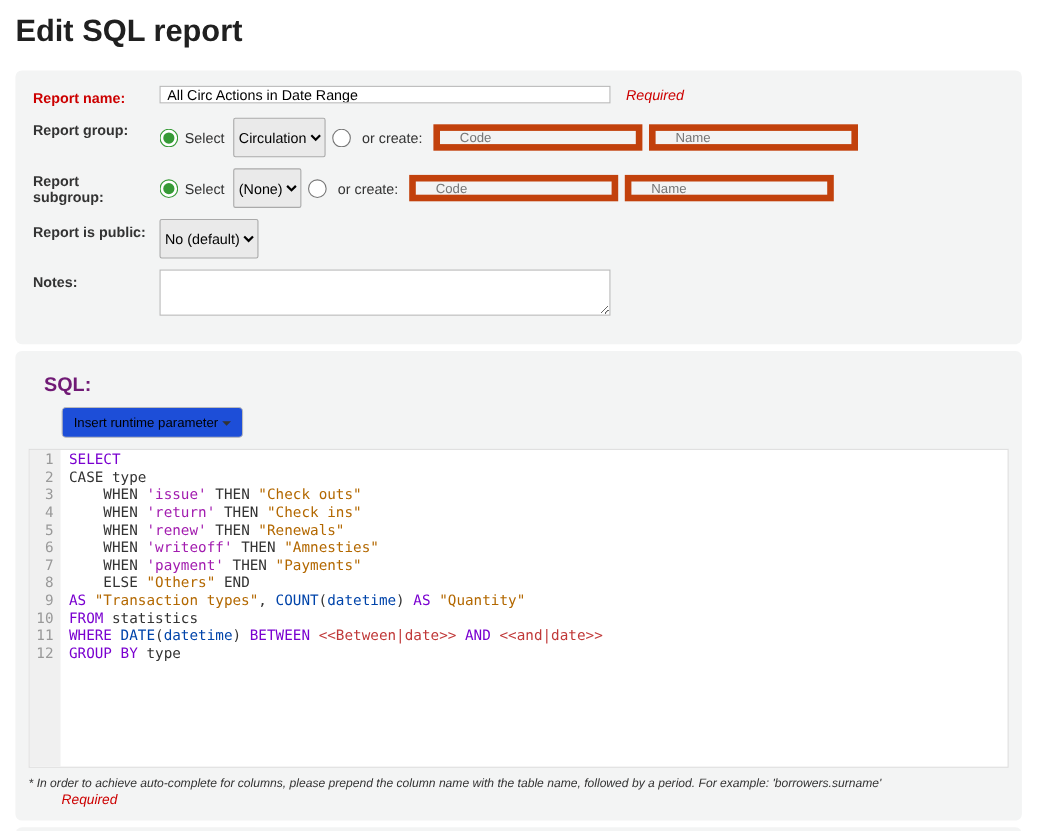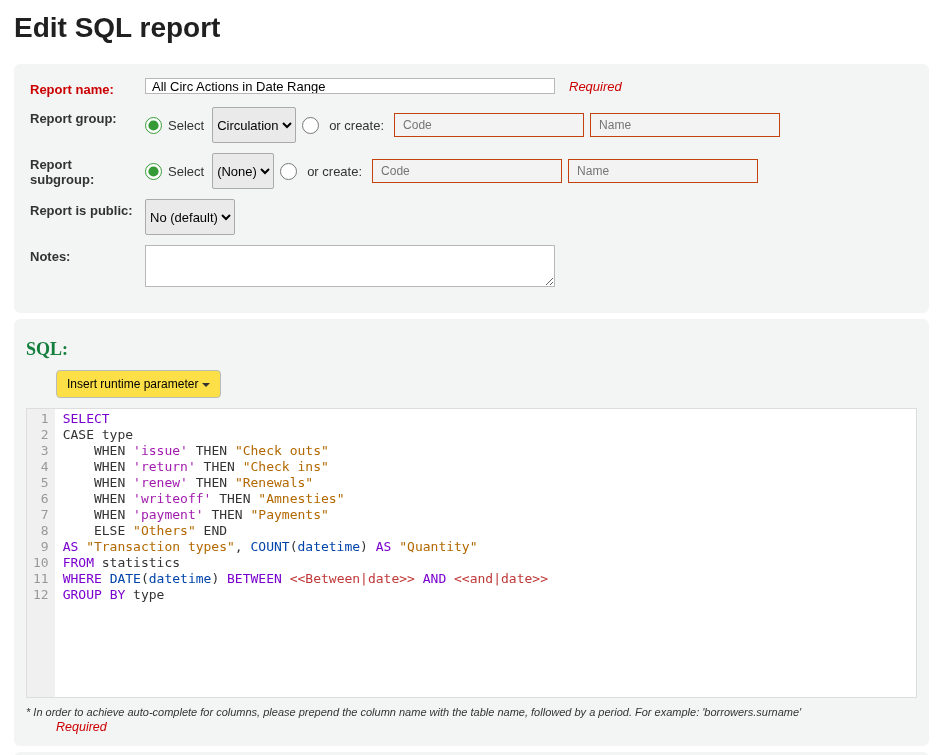--- a/index.html
+++ b/index.html
@@ -1,37 +1,37 @@
 <!DOCTYPE html>
 <html><head>
 <meta charset="utf-8">
 <style>
 * { box-sizing: border-box; }
 body { margin: 0; padding: 12px 14px; font-family: Arial, Helvetica, sans-serif; font-size: 13px; color: #333; background: #fff; }
 h1 { font-size: 28px; font-weight: bold; margin: 0 0 20px 0; color: #202020; }
-h2.sql-h { font-size: 18px; font-weight: bold; margin: 10px 0; color: #15803d; font-family: Liberation Serif, serif; }
+h2.sql-h { font-size: 18px; font-weight: bold; margin: 10px 14px; color: #701a75; }
 .form-fieldset { background: #f3f4f4; border: none; border-radius: 6px; padding: 14px 16px 16px 16px; margin: 0 0 6px 0; }
 .form-row { display: flex; margin-bottom: 10px; align-items: flex-start; }
 .form-label { width: 115px; padding-right: 8px; font-weight: bold; padding-top: 4px; }
 .form-label.req { color: #c00; }
 .form-ctrl { display: flex; align-items: center; gap: 6px; flex: 1; }
 input[type=text].wide { width: 410px; height: 16px; padding: 2px 6px; border: 1px solid #b8b8b8; font-size: 13px; background: #fff; }
 textarea.notes { width: 410px; height: 42px; border: 1px solid #b8b8b8; font-size: 13px; resize: both; background: #fff; }
 .required-tag { color: #c00; font-style: italic; margin-left: 8px; }
 select { height: 36px; font-size: 13px; background: #eaeaea; border: 1px solid #aaa; border-radius: 2px; }
 input[type=radio] { accent-color: #369a36; width: 17px; height: 17px; margin: 0; }
 .seg-label { font-weight: normal; margin-right: 2px; }
 .orcreate { margin: 0 4px; }
-.code-input, .name-input { height: 24px; border: 1px solid #c2410c; background: #f3f3f3; padding: 2px 4px 2px 8px; font-size: 12px; color: #888; position: relative; }
+.code-input, .name-input { height: 24px; border: 6px solid #c2410c; background: #f3f3f3; padding: 2px 4px 2px 18px; font-size: 12px; color: #888; position: relative; }
 .input-wrap { position: relative; display: inline-block; }
 .input-wrap .lock { position: absolute; left: 4px; top: 50%; transform: translateY(-50%); font-size: 10px; color: #888; pointer-events: none; }
 .code-input { width: 190px; }
 .name-input { width: 190px; }
 .sql-block { background: #f3f4f4; border-radius: 6px; padding: 10px 12px 12px 12px; }
-.rt-button { background: #fde047; border: 1px solid #bbb; border-radius: 4px; padding: 6px 10px; font-size: 12px; cursor: pointer; margin-left: 30px; }
+.rt-button { background: #1d4ed8; border: 1px solid #bbb; border-radius: 4px; padding: 6px 10px; font-size: 12px; cursor: pointer; margin-left: 30px; }
 .caret { display: inline-block; width: 0; height: 0; margin-left: 4px; vertical-align: middle; border-left: 4px solid transparent; border-right: 4px solid transparent; border-top: 4px solid #333; }
 .editor { display: flex; background: #fff; border: 1px solid #ddd; margin-top: 10px; height: 290px; font-family: "DejaVu Sans Mono", Menlo, Consolas, monospace; font-size: 13px; line-height: 16px; overflow: hidden; }
 .gutter { background: #f0f0f0; color: #999; text-align: right; padding: 2px 6px; user-select: none; white-space: pre; }
 .code { padding: 2px 8px; white-space: pre; flex: 1; overflow: auto; }
 .kw { color: #7a00d0; } 
 .str1 { color: #a21caf; } 
 .str2 { color: #b36800; } 
 .iden { color: #0044aa; margin-top: 20px; } 
 .paren { color: #333; }
 .param { color: #c03838; }

